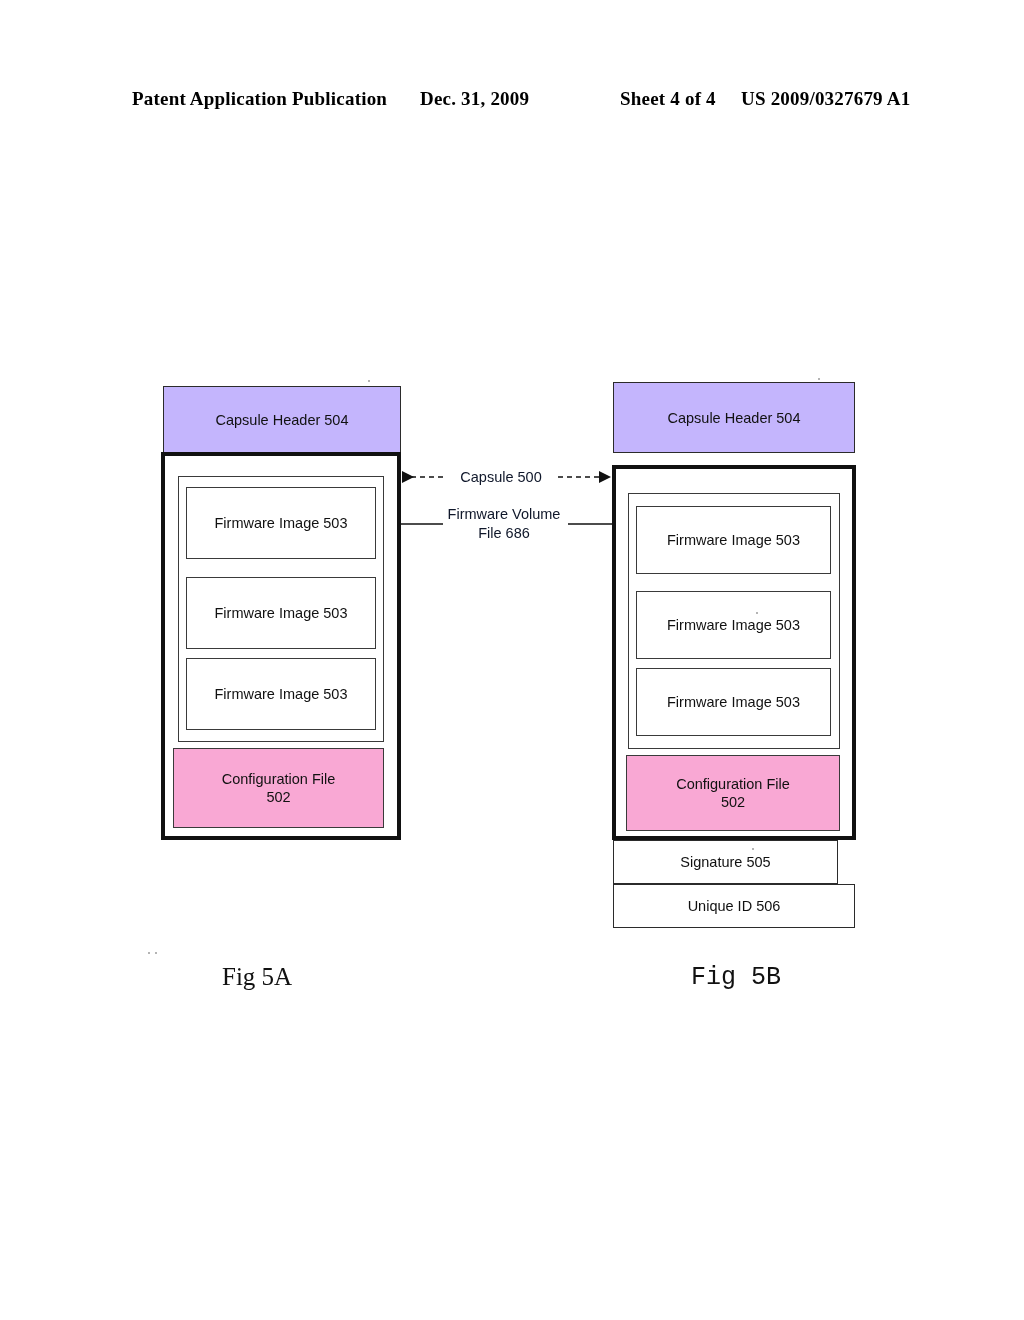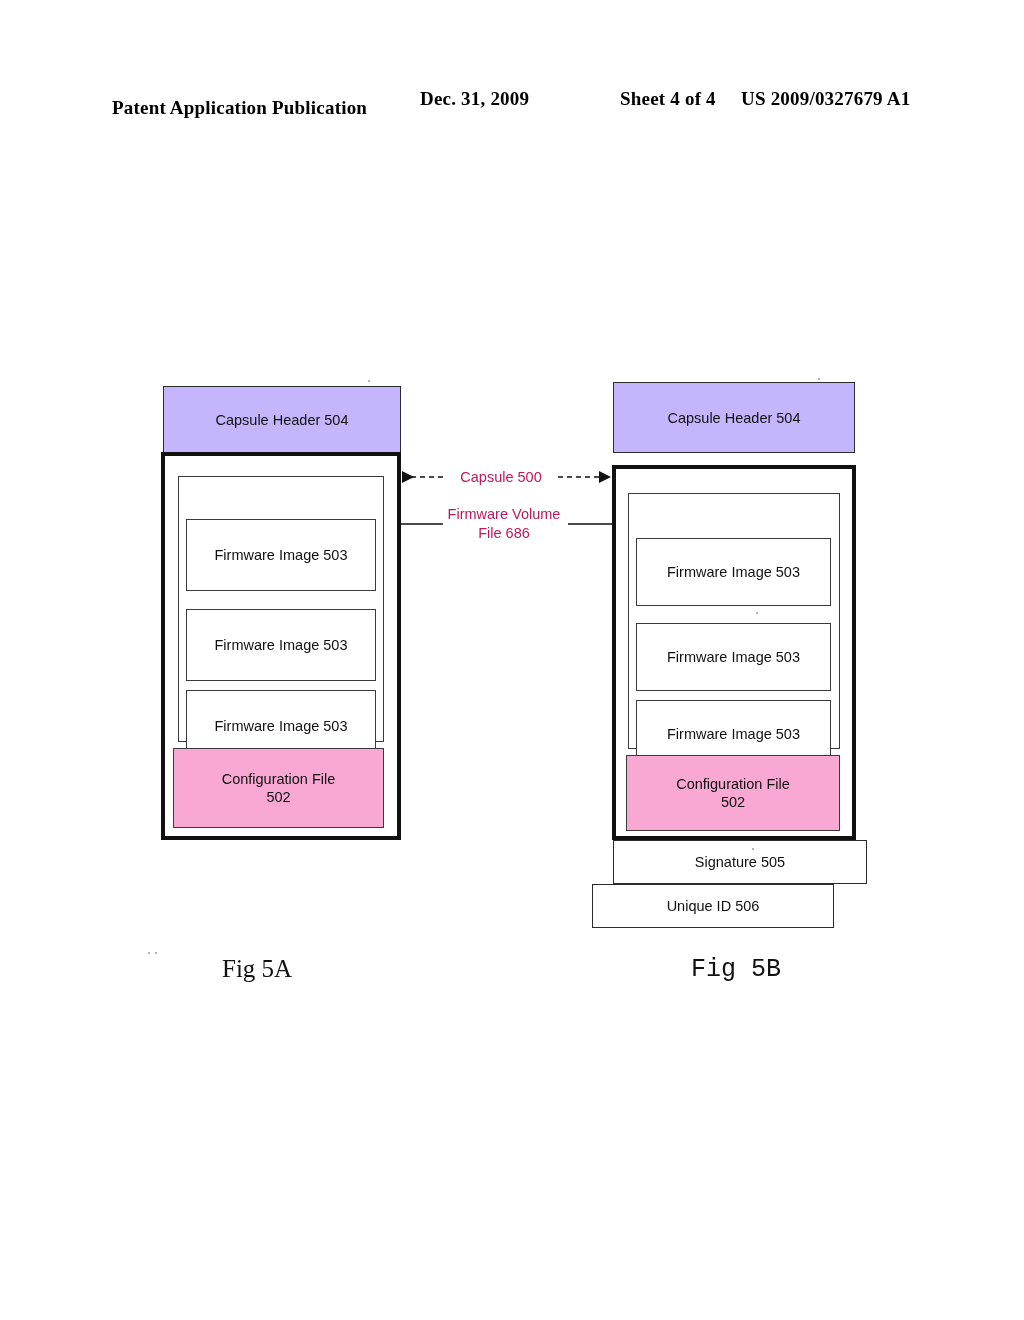--- a/index.html
+++ b/index.html
@@ -21,21 +21,21 @@
     position: absolute;
     left: 0;
     top: 88px;
     width: 1024px;
     height: 28px;
     font-family: "Liberation Serif", serif;
     font-weight: bold;
     font-size: 19px;
     letter-spacing: 0.2px;
   }
-  .page-header .hdr-left   { position: absolute; left: 112px; top: 0; white-space: nowrap; margin-top: 9px; }
+  .page-header .hdr-left   { position: absolute; left: 132px; top: 0; white-space: nowrap; }
   .page-header .hdr-mid    { position: absolute; left: 420px; top: 0; white-space: nowrap; text-align: right; }
   .page-header .hdr-sheet  { position: absolute; left: 620px; top: 0; white-space: nowrap; }
   .page-header .hdr-right  { position: absolute; left: 704px; top: 0; white-space: nowrap; margin-left: 37px; }
 
   
   .box-label {
     font-family: "Liberation Sans", sans-serif;
     font-size: 14.5px;
     line-height: 18px;
     text-align: center;
@@ -77,21 +77,20 @@
 
   
   .fw-image {
     position: absolute;
     box-sizing: border-box;
     border: 1.6px solid #3a3a3a;
     background: #ffffff;
     display: flex;
     align-items: center;
     justify-content: center;
-    margin-top: 32px;
   }
 
   
   .config-file {
     position: absolute;
     box-sizing: border-box;
     border: 1.6px solid #3a3a3a;
     background: #f9a8d4;
     display: flex;
     align-items: center;
@@ -109,39 +108,40 @@
     justify-content: center;
   }
 
   
   .center-label {
     position: absolute;
     text-align: center;
     font-family: "Liberation Sans", sans-serif;
     font-size: 14.5px;
     line-height: 19px;
-    color: #be185d;
+    color: #0f172a;
     white-space: pre-line;
   }
   .connector-svg {
     position: absolute;
     left: 0;
     top: 0;
     width: 1024px;
     height: 1320px;
     pointer-events: none;
   }
 
   
   .fig-caption {
     position: absolute;
     font-family: "Liberation Serif", serif;
     font-size: 25px;
     color: #111111;
     white-space: nowrap;
+    margin-top: 8px;
   }
 
   
   .speck {
     position: absolute;
     background: #777;
     width: 2px;
     height: 2px;
     opacity: 0.55;
   }
@@ -224,25 +224,25 @@
   </div>
   <div class="fw-image" style="left:636px; top:668px; width:195px; height:68px;">
     <div class="box-label">Firmware Image 503</div>
   </div>
 
   <div class="config-file" style="left:626px; top:755px; width:214px; height:76px;">
     <div class="box-label">Configuration File
 502</div>
   </div>
 
-  <div class="tail-row" style="left:613px; top:840px; width:254px; height:44px;">
+  <div class="tail-row" style="left:613px; top:840px; width:225px; height:44px;">
     <div class="box-label">Signature 505</div>
   </div>
 
-  <div class="tail-row" style="left:592px; top:884px; width:242px; height:44px;">
+  <div class="tail-row" style="left:613px; top:884px; width:242px; height:44px;">
     <div class="box-label">Unique ID 506</div>
   </div>
 
   <div class="fig-caption" style="left:691px; top:955px;font-family:Liberation Mono, monospace;">Fig 5B</div>
 </div>
 
 <div class="speck" style="left:368px; top:380px;"></div>
 <div class="speck" style="left:818px; top:378px;"></div>
 <div class="speck" style="left:752px; top:848px;"></div>
 <div class="speck" style="left:148px; top:952px;"></div>

